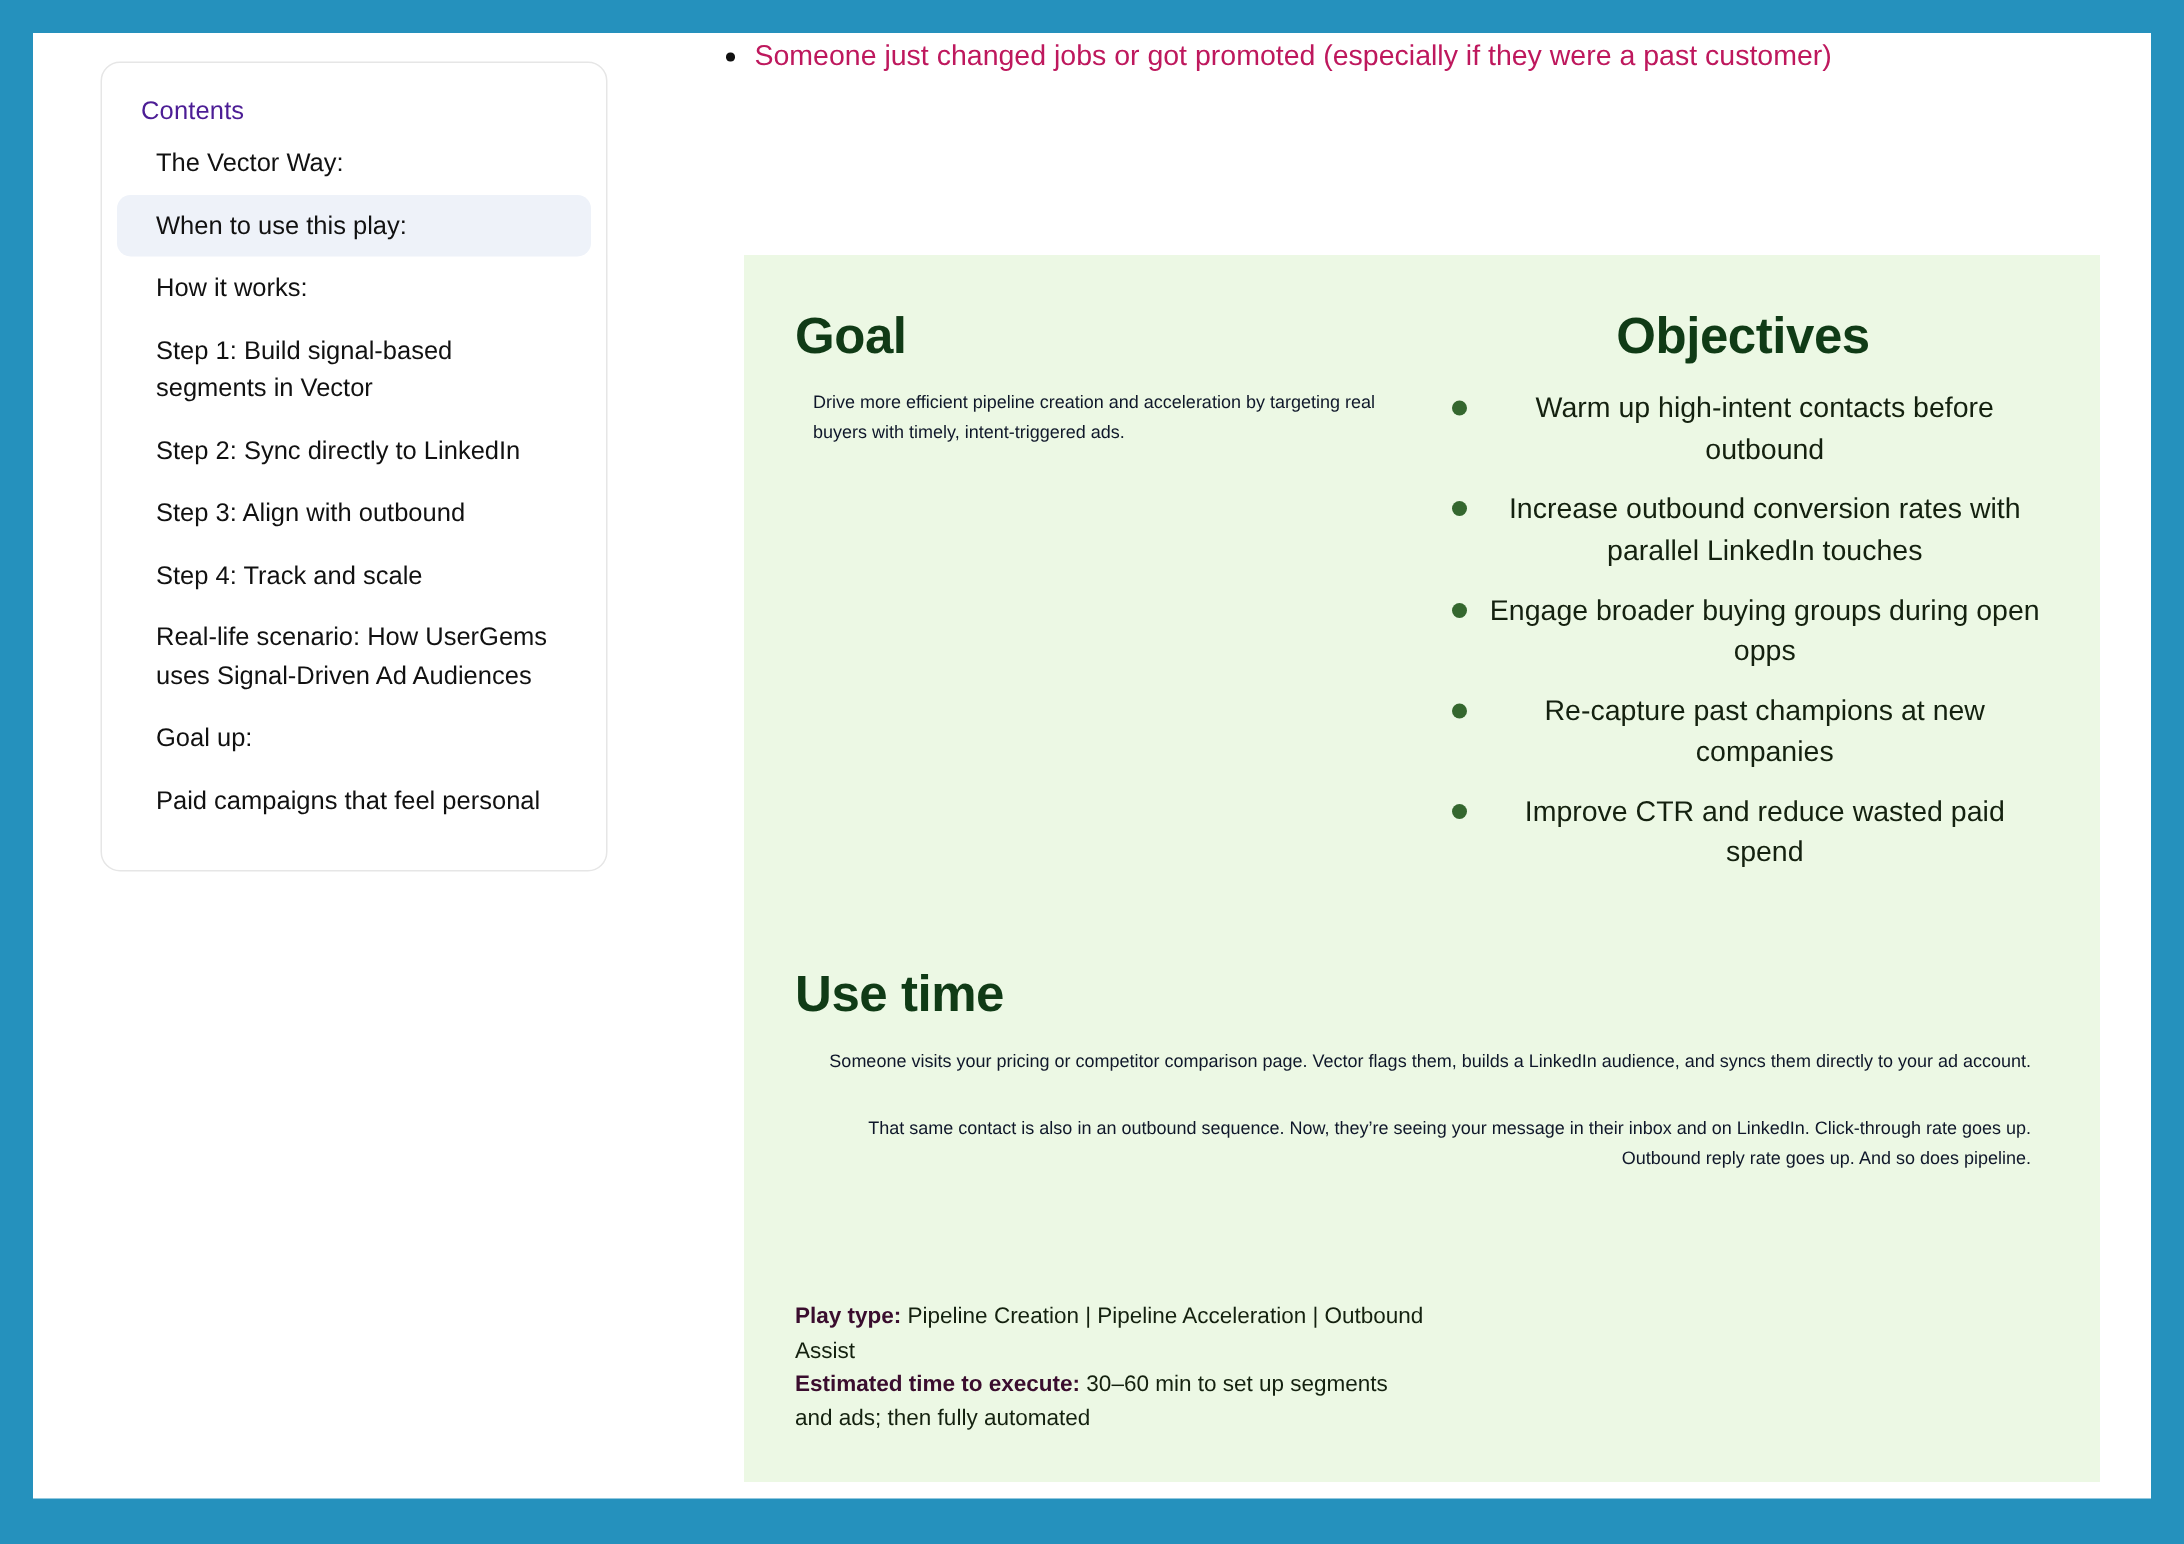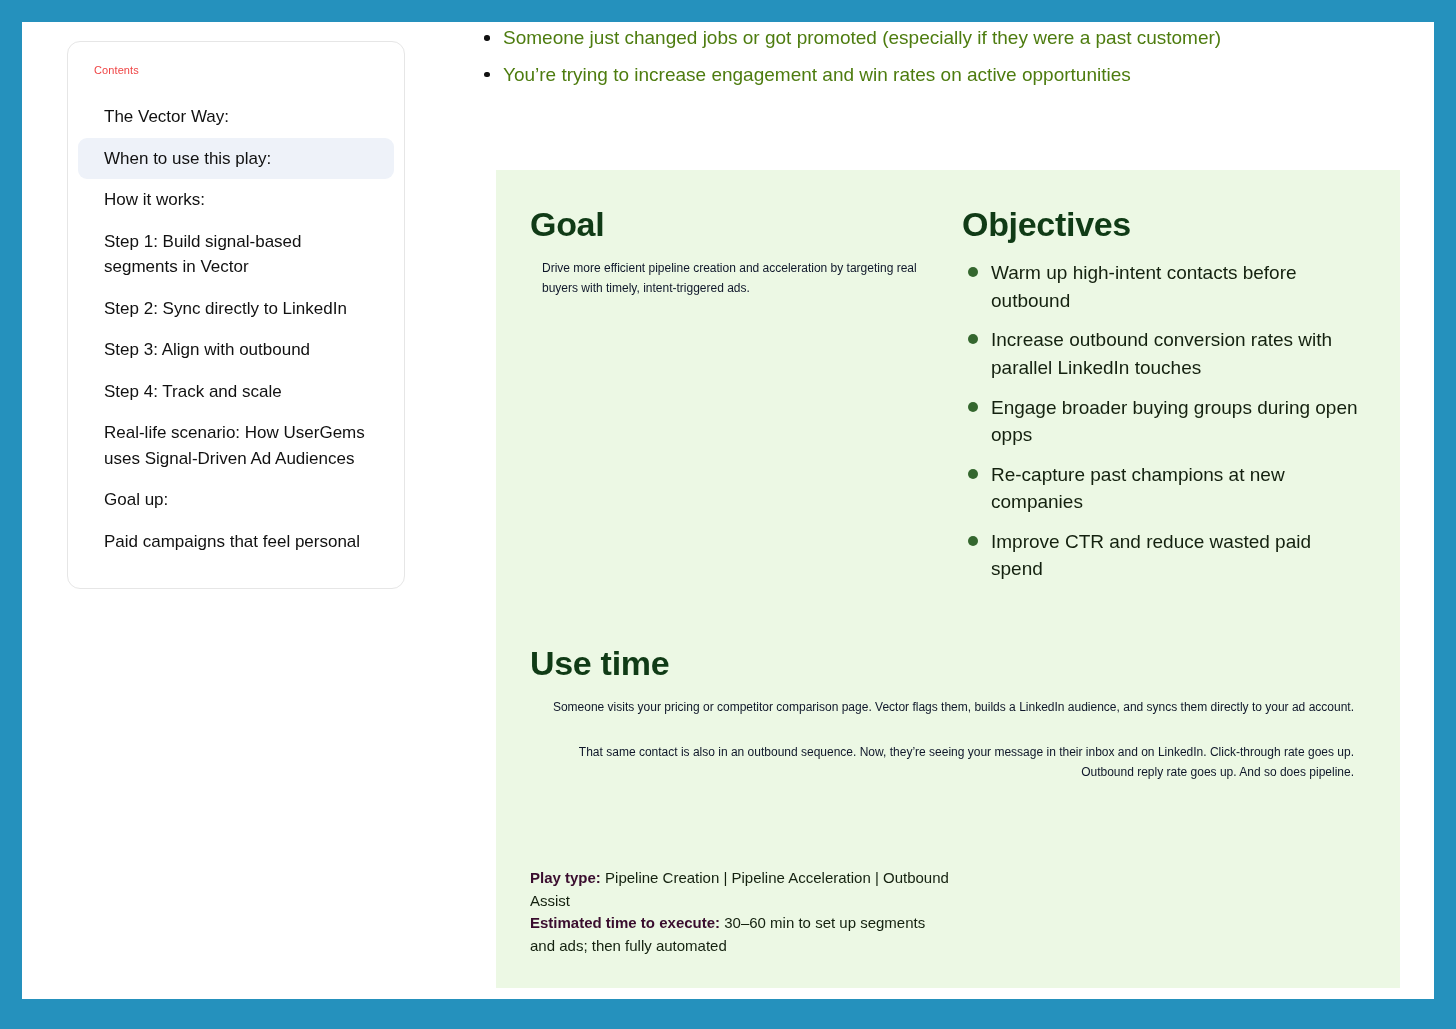--- a/index.html
+++ b/index.html
@@ -32,24 +32,24 @@
     position: absolute;
     left: 45px;
     top: 19px;
     width: 338px;
     border: 1px solid #e6e6e6;
     border-radius: 13px;
     background: #ffffff;
     padding: 22px 0 26px 0;
   }
   #toc-heading {
-    font-size: 11px;
-    color: #ef4444;
+    font-size: 17px;
+    color: #4c1d95;
     padding: 0 26px;
-    margin-bottom: 20px;
+    margin-bottom: 4px;
     letter-spacing: 0.1px;
   }
   .toc-item {
     display: block;
     font-size: 17px;
     line-height: 1.5;
     color: #111111;
     padding: 8px 26px;
     margin: 0 10px;
     border-radius: 9px;
@@ -70,21 +70,21 @@
   #intro-list {
     list-style: none;
     margin: 0;
     padding: 0;
     padding-top: 2px;
   }
   #intro-list li {
     position: relative;
     font-size: 19px;
     line-height: 1.45;
-    color: #4d7c0f;
+    color: #be185d;
     padding-left: 29px;
     margin-bottom: 9px;
   }
   #intro-list li::before {
     content: "";
     position: absolute;
     left: 10px;
     top: 11px;
     width: 5.5px;
     height: 5.5px;
@@ -100,21 +100,21 @@
     width: 904px;
     height: 818px;
     background: #ecf8e4;
     padding: 36px 34px 0 34px;
   }
   #card-top {
     display: flex;
     gap: 0;
   }
   #goal-col { width: 432px; }
-  #objectives-col { width: 400px; }
+  #objectives-col { width: 400px; text-align: center; }
 
   .card-h2 {
     font-size: 34px;
     font-weight: 700;
     color: #103b16;
     margin: 0 0 16px 0;
     letter-spacing: -0.3px;
     line-height: 1.1;
   }
   .card-body {
@@ -189,21 +189,20 @@
         <a class="toc-item">Step 4: Track and scale</a>
         <a class="toc-item">Real-life scenario: How UserGems uses Signal-Driven Ad Audiences</a>
         <a class="toc-item">Goal up:</a>
         <a class="toc-item">Paid campaigns that feel personal</a>
       </div>
   </nav>
 
   <div id="main-col">
     <ul id="intro-list">
         <li>Someone just changed jobs or got promoted (especially if they were a past customer)</li>
-        <li>You’re trying to increase engagement and win rates on active opportunities</li>
       </ul>
   </div>
 
   <section id="play-card">
 
     <div id="card-top">
 
       <div id="goal-col">
         <h2 class="card-h2">Goal</h2>
         <p class="card-body">Drive more efficient pipeline creation and acceleration by targeting real buyers with timely, intent-triggered ads.</p>

